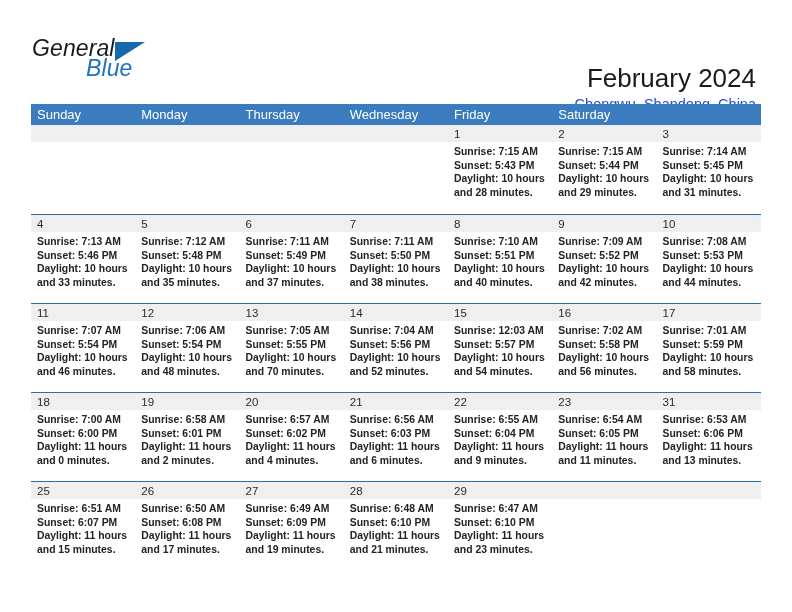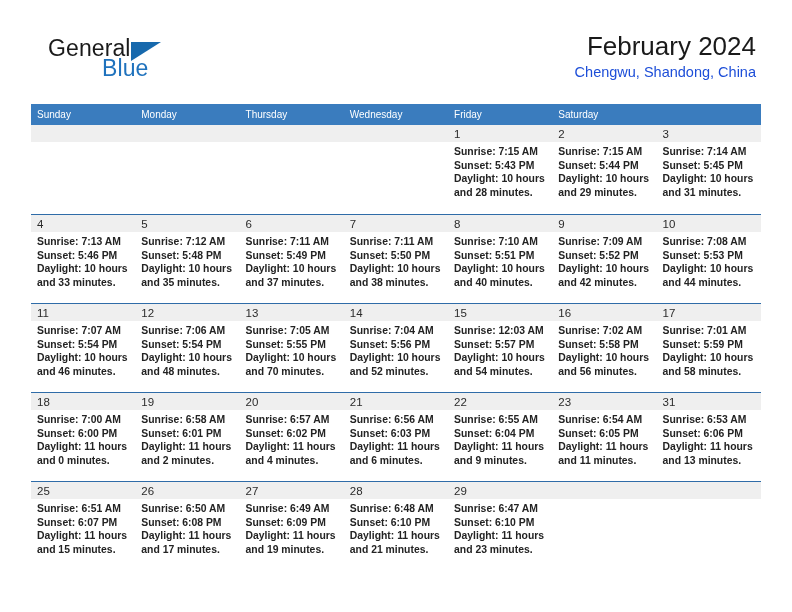--- a/index.html
+++ b/index.html
@@ -23,24 +23,25 @@
   .header {
     position: absolute;
     left: 0;
     top: 0;
     width: 792px;
     height: 104px;
   }
 
   .logo {
     position: absolute;
-    left: 48px;
+    left: 32px;
     top: 36px;
     width: 180px;
     height: 50px;
+    font-style: italic;
   }
   .logo-general {
     position: absolute;
     left: 0;
     top: 0;
     font-size: 23px;
     color: #1a1a1a;
     letter-spacing: 0.1px;
     line-height: 25px;
     font-family: "Liberation Sans", sans-serif;
@@ -69,20 +70,21 @@
     position: absolute;
     right: 36px;
     top: 30px;
     text-align: right;
   }
   .cal-title {
     font-size: 26px;
     color: #1a1a1a;
     line-height: 32px;
     white-space: nowrap;
+    margin-top: 32px;
   }
   .cal-subtitle {
     font-size: 14.5px;
     color: #1d4ed8;
     line-height: 20px;
     white-space: nowrap;
   }
 
   
   .calendar {
@@ -94,21 +96,21 @@
 
   .dow-row {
     display: flex;
     width: 730px;
     background: #3a7cbe;
     height: 21px;
   }
   .dow-cell {
     width: 104.28px;
     color: #ffffff;
-    font-size: 10px;
+    font-size: 13px;
     line-height: 21px;
     padding-left: 6px;
     white-space: nowrap;
   }
 
   .week-row {
     display: flex;
     width: 730px;
     height: 89px;
     border-top: 1.6px solid #2f6ca8;

